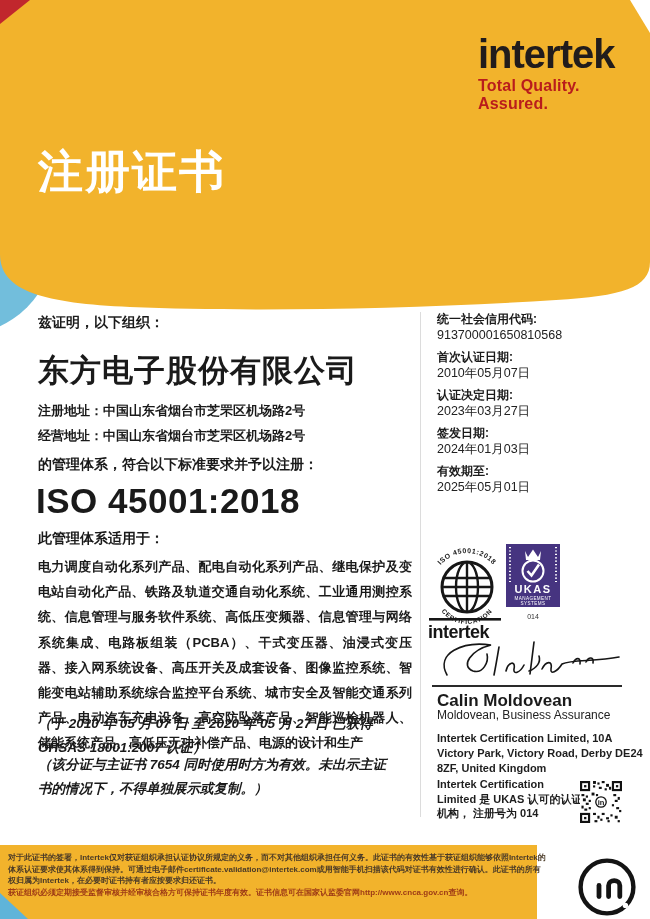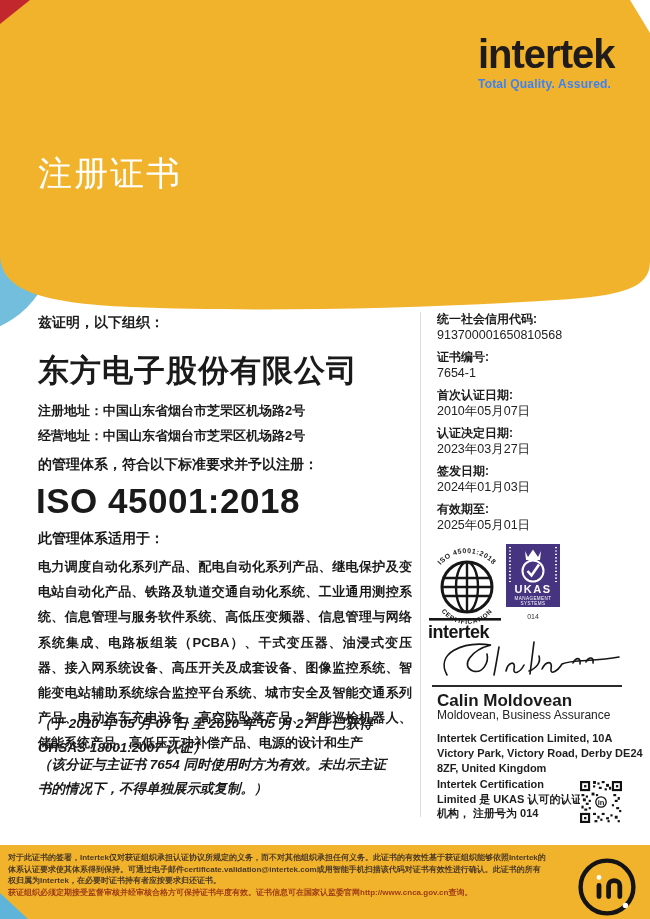--- a/index.html
+++ b/index.html
@@ -2,23 +2,23 @@
 <html><head>
 <meta charset="utf-8">
 <style>
   html,body{margin:0;padding:0;background:#e8e8e8;}
   .page{position:relative;width:650px;height:919px;background:#ffffff;overflow:hidden;
         font-family:"Liberation Sans","DejaVu Sans",sans-serif;color:#1a1a1a;}
   
   .header-art{position:absolute;top:0;left:0;}
   .brand{position:absolute;top:34px;left:478px;width:160px;text-align:left;}
   .brand-word{font-size:40px;font-weight:bold;letter-spacing:-1px;color:#211c1c;line-height:40px;}
-  .brand-tag{font-size:12px;font-weight:bold;color:#3b82f6;margin-top:3px;letter-spacing:0.2px;}
+  .brand-tag{font-size:16px;font-weight:bold;color:#b91c1c;margin-top:3px;letter-spacing:0.2px;}
   .title1{position:absolute;top:98px;left:38px;font-size:45px;font-weight:900;color:#171414;letter-spacing:2px;}
-  .title2{position:absolute;top:151px;left:38px;font-size:34px;font-weight:400;color:#ffffff;letter-spacing:2px;}
+  .title2{position:absolute;top:142px;left:38px;font-size:45px;font-weight:700;color:#ffffff;letter-spacing:2px;}
   
   .intro{position:absolute;top:314px;left:38px;font-size:14px;font-weight:bold;}
   .company{position:absolute;top:350px;left:38px;font-size:31px;font-weight:900;letter-spacing:1px;}
   .addr{position:absolute;left:38px;font-size:13px;font-weight:600;}
   .addr1{top:402px;text-align:center;} .addr2{top:427px;}
   .statement{position:absolute;top:456px;left:38px;font-size:14px;font-weight:bold;}
   .standard{position:absolute;top:481px;left:36px;font-size:35px;font-weight:900;letter-spacing:0.5px;}
   .scope-head{position:absolute;top:530px;left:38px;font-size:14px;font-weight:bold;}
   .scope{position:absolute;top:554px;left:38px;width:374px;font-size:13px;font-weight:600;
          line-height:25.2px;text-align:justify;}
@@ -33,21 +33,21 @@
   .certmark{position:absolute;left:426px;top:541px;}
   .ukas{position:absolute;left:504px;top:544px;}
   .sig-svg{position:absolute;left:433px;top:637px;}
   .sig-line{position:absolute;left:432px;top:685px;width:190px;border-top:2px solid #2a2a2a;}
   .signer-name{position:absolute;left:437px;top:691px;font-size:17px;font-weight:bold;}
   .signer-title{position:absolute;left:437px;top:708px;font-size:12px;color:#222;}
   .cert-address{position:absolute;left:437px;top:731px;width:212px;font-size:11px;line-height:15px;color:#1e1e1e;font-weight:600;}
   .accreditation{position:absolute;left:437px;top:777px;width:148px;font-size:11px;line-height:14.5px;font-weight:600;color:#1e1e1e;}
   .qr{position:absolute;left:580px;top:781px;}
   
-  .footer{position:absolute;left:0;top:845px;width:650px;height:74px;background:#F2B32C;}
+  .footer{position:absolute;left:0;top:845px;width:537px;height:74px;background:#F2B32C;}
   .footer-text{position:absolute;left:8px;top:7px;width:540px;}
   .footer-p{font-size:8px;line-height:11.5px;font-weight:bold;color:#4a3a27;margin:0;}
   .footer-n{font-size:8px;line-height:11.5px;font-weight:bold;color:#9e3b16;margin:0;}
   .in-logo{position:absolute;left:567px;top:855px;}
   .corner-bl{position:absolute;left:0;top:893px;width:0;height:0;
              border-left:28px solid #5FB4D9;border-top:26px solid transparent;}
 </style>
 </head>
 <body>
 
@@ -77,24 +77,20 @@
   <div class="scope">电力调度自动化系列产品、配电自动化系列产品、继电保护及变电站自动化产品、铁路及轨道交通自动化系统、工业通用测控系统、信息管理与服务软件系统、高低压变频器、信息管理与网络系统集成、电路板组装（PCBA）、干式变压器、油浸式变压器、接入网系统设备、高压开关及成套设备、图像监控系统、智能变电站辅助系统综合监控平台系统、城市安全及智能交通系列产品、电动汽车充电设备、高空防坠落产品、智能巡检机器人、储能系统产品、高低压无功补偿产品、电源的设计和生产</div>
   <div class="note note1">（于 2010 年 05 月 07 日 至 2020 年 05 月 27 日 已获得 OHSAS 18001:2007 认证）</div>
   <div class="note note2">（该分证与主证书 7654 同时使用时方为有效。未出示主证书的情况下，不得单独展示或复制。）</div>
 
   <div class="divider"></div>
 
   <div class="fields">
     <div class="field">
       <div class="f-label">统一社会信用代码:</div>
       <div class="f-value">913700001650810568</div>
-    </div>
-    <div class="field">
-      <div class="f-label">证书编号:</div>
-      <div class="f-value">7654-1</div>
     </div>
     <div class="field">
       <div class="f-label">首次认证日期:</div>
       <div class="f-value">2010年05月07日</div>
     </div>
     <div class="field">
       <div class="f-label">认证决定日期:</div>
       <div class="f-value">2023年03月27日</div>
     </div>
     <div class="field">

